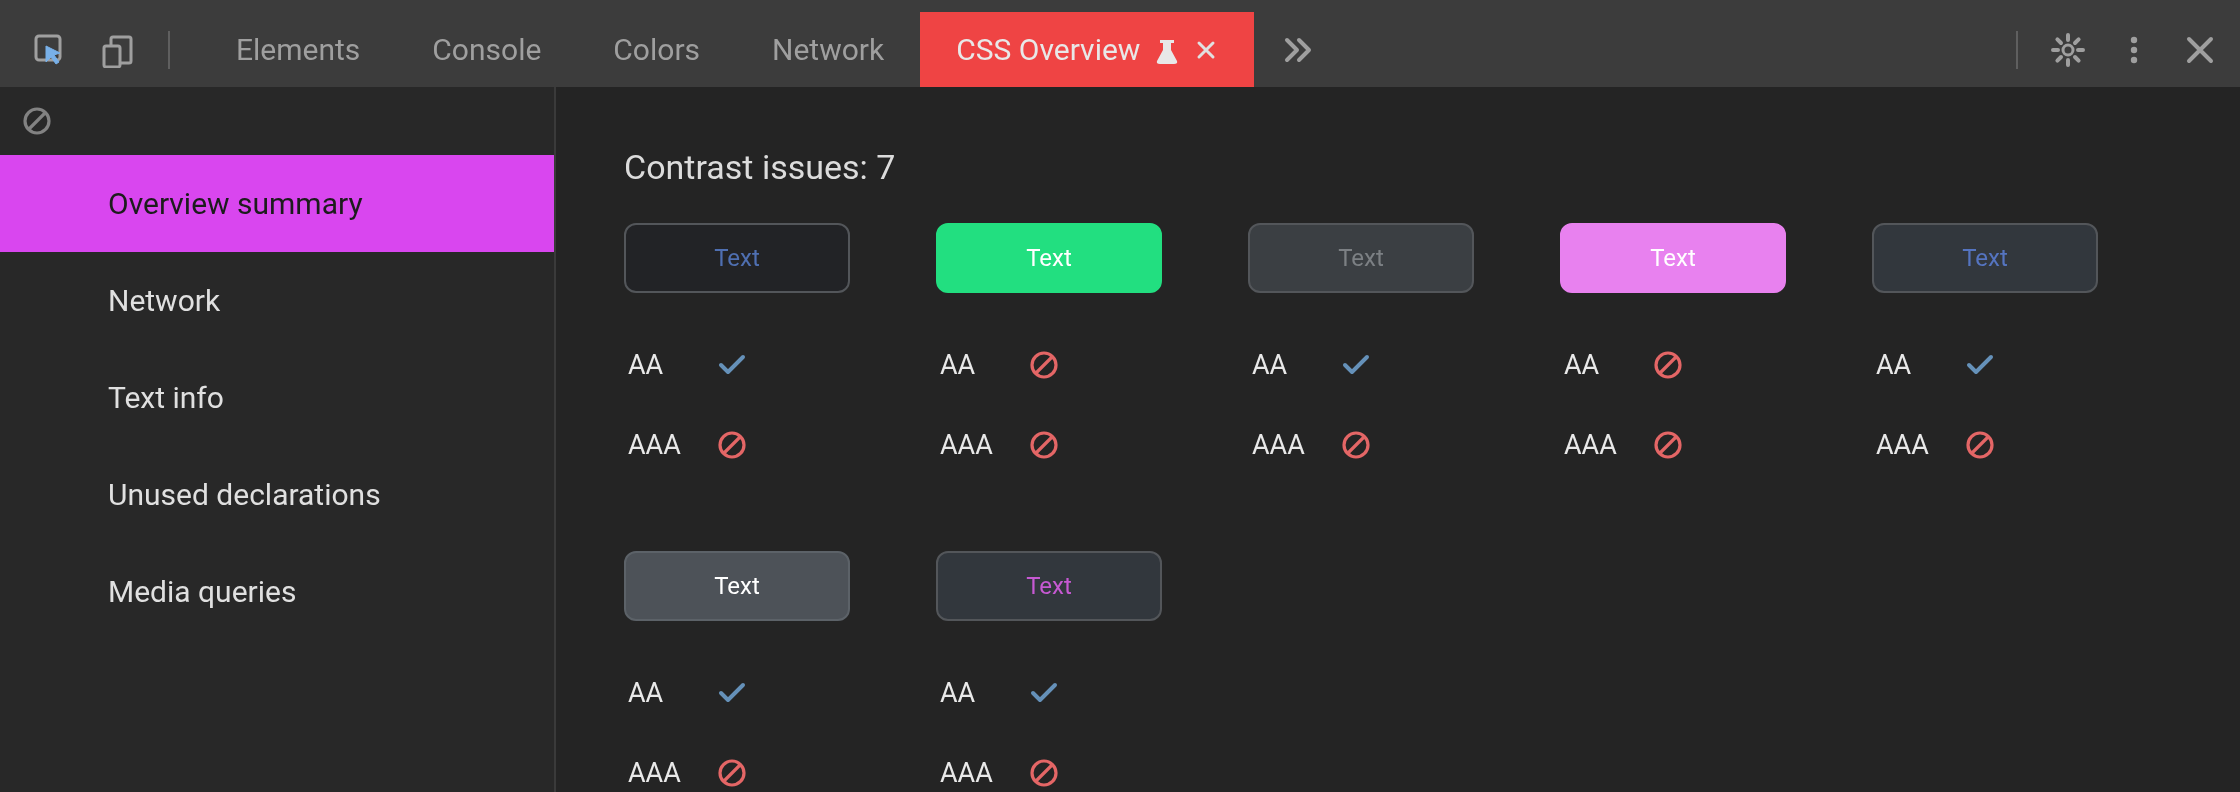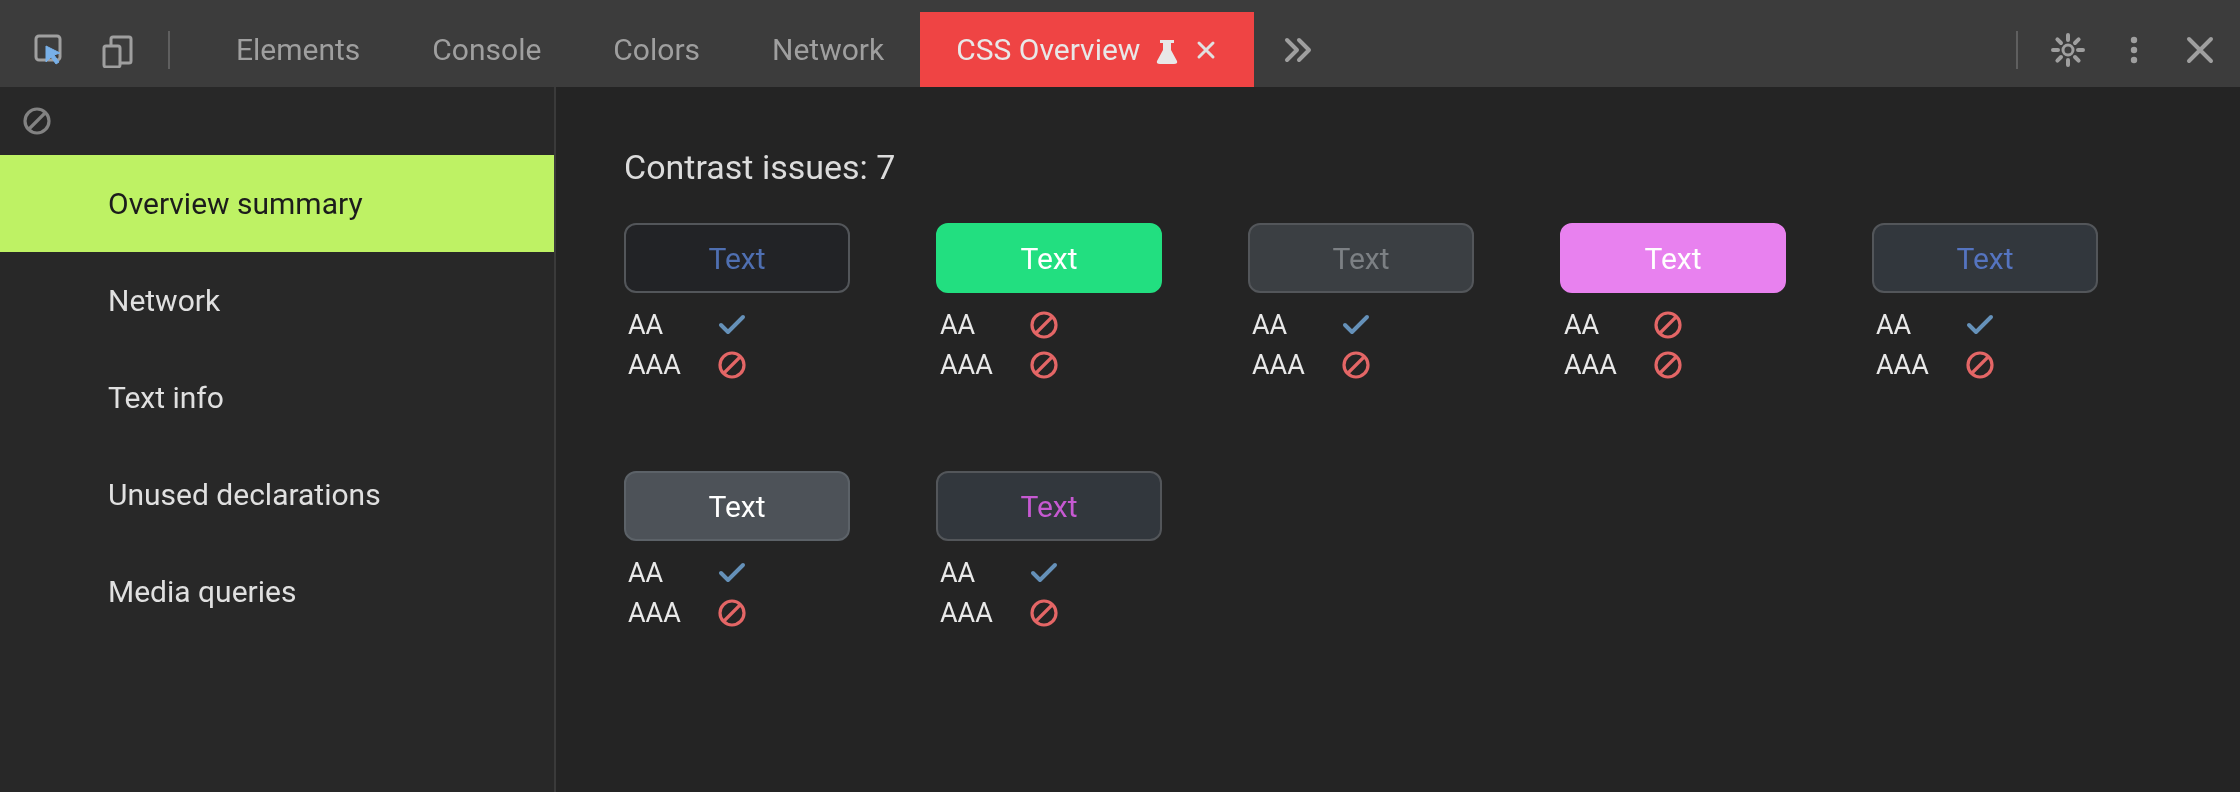--- a/index.html
+++ b/index.html
@@ -111,21 +111,21 @@
     .sidebar-item {
       display: flex;
       align-items: center;
       height: 97px;
       padding-left: 108px;
       font-size: 30px;
       color: #e0e0e0;
       cursor: pointer;
     }
     .sidebar-item.selected {
-      background: #bef264;
+      background: #d946ef;
       color: #1c1c1c;
     }
 
     
     .content {
       flex: 1;
       background: #242424;
       padding: 60px 68px;
     }
     .section-title {
@@ -143,30 +143,31 @@
       display: flex;
       flex-direction: column;
     }
     .swatch {
       width: 226px;
       height: 70px;
       border-radius: 12px;
       display: flex;
       align-items: center;
       justify-content: center;
-      font-size: 30px;
+      font-size: 24px;
       margin-bottom: 12px;
     }
     .rating-row {
       display: flex;
       align-items: center;
       padding-left: 4px;
       font-size: 27px;
       color: #e9e9e9;
       height: 40px;
+      margin-top: 40px;
     }
     .rating-label {
       width: 88px;
     }
     .rating-icon {
       width: 32px;
       height: 32px;
       display: flex;
       align-items: center;
       justify-content: center;

